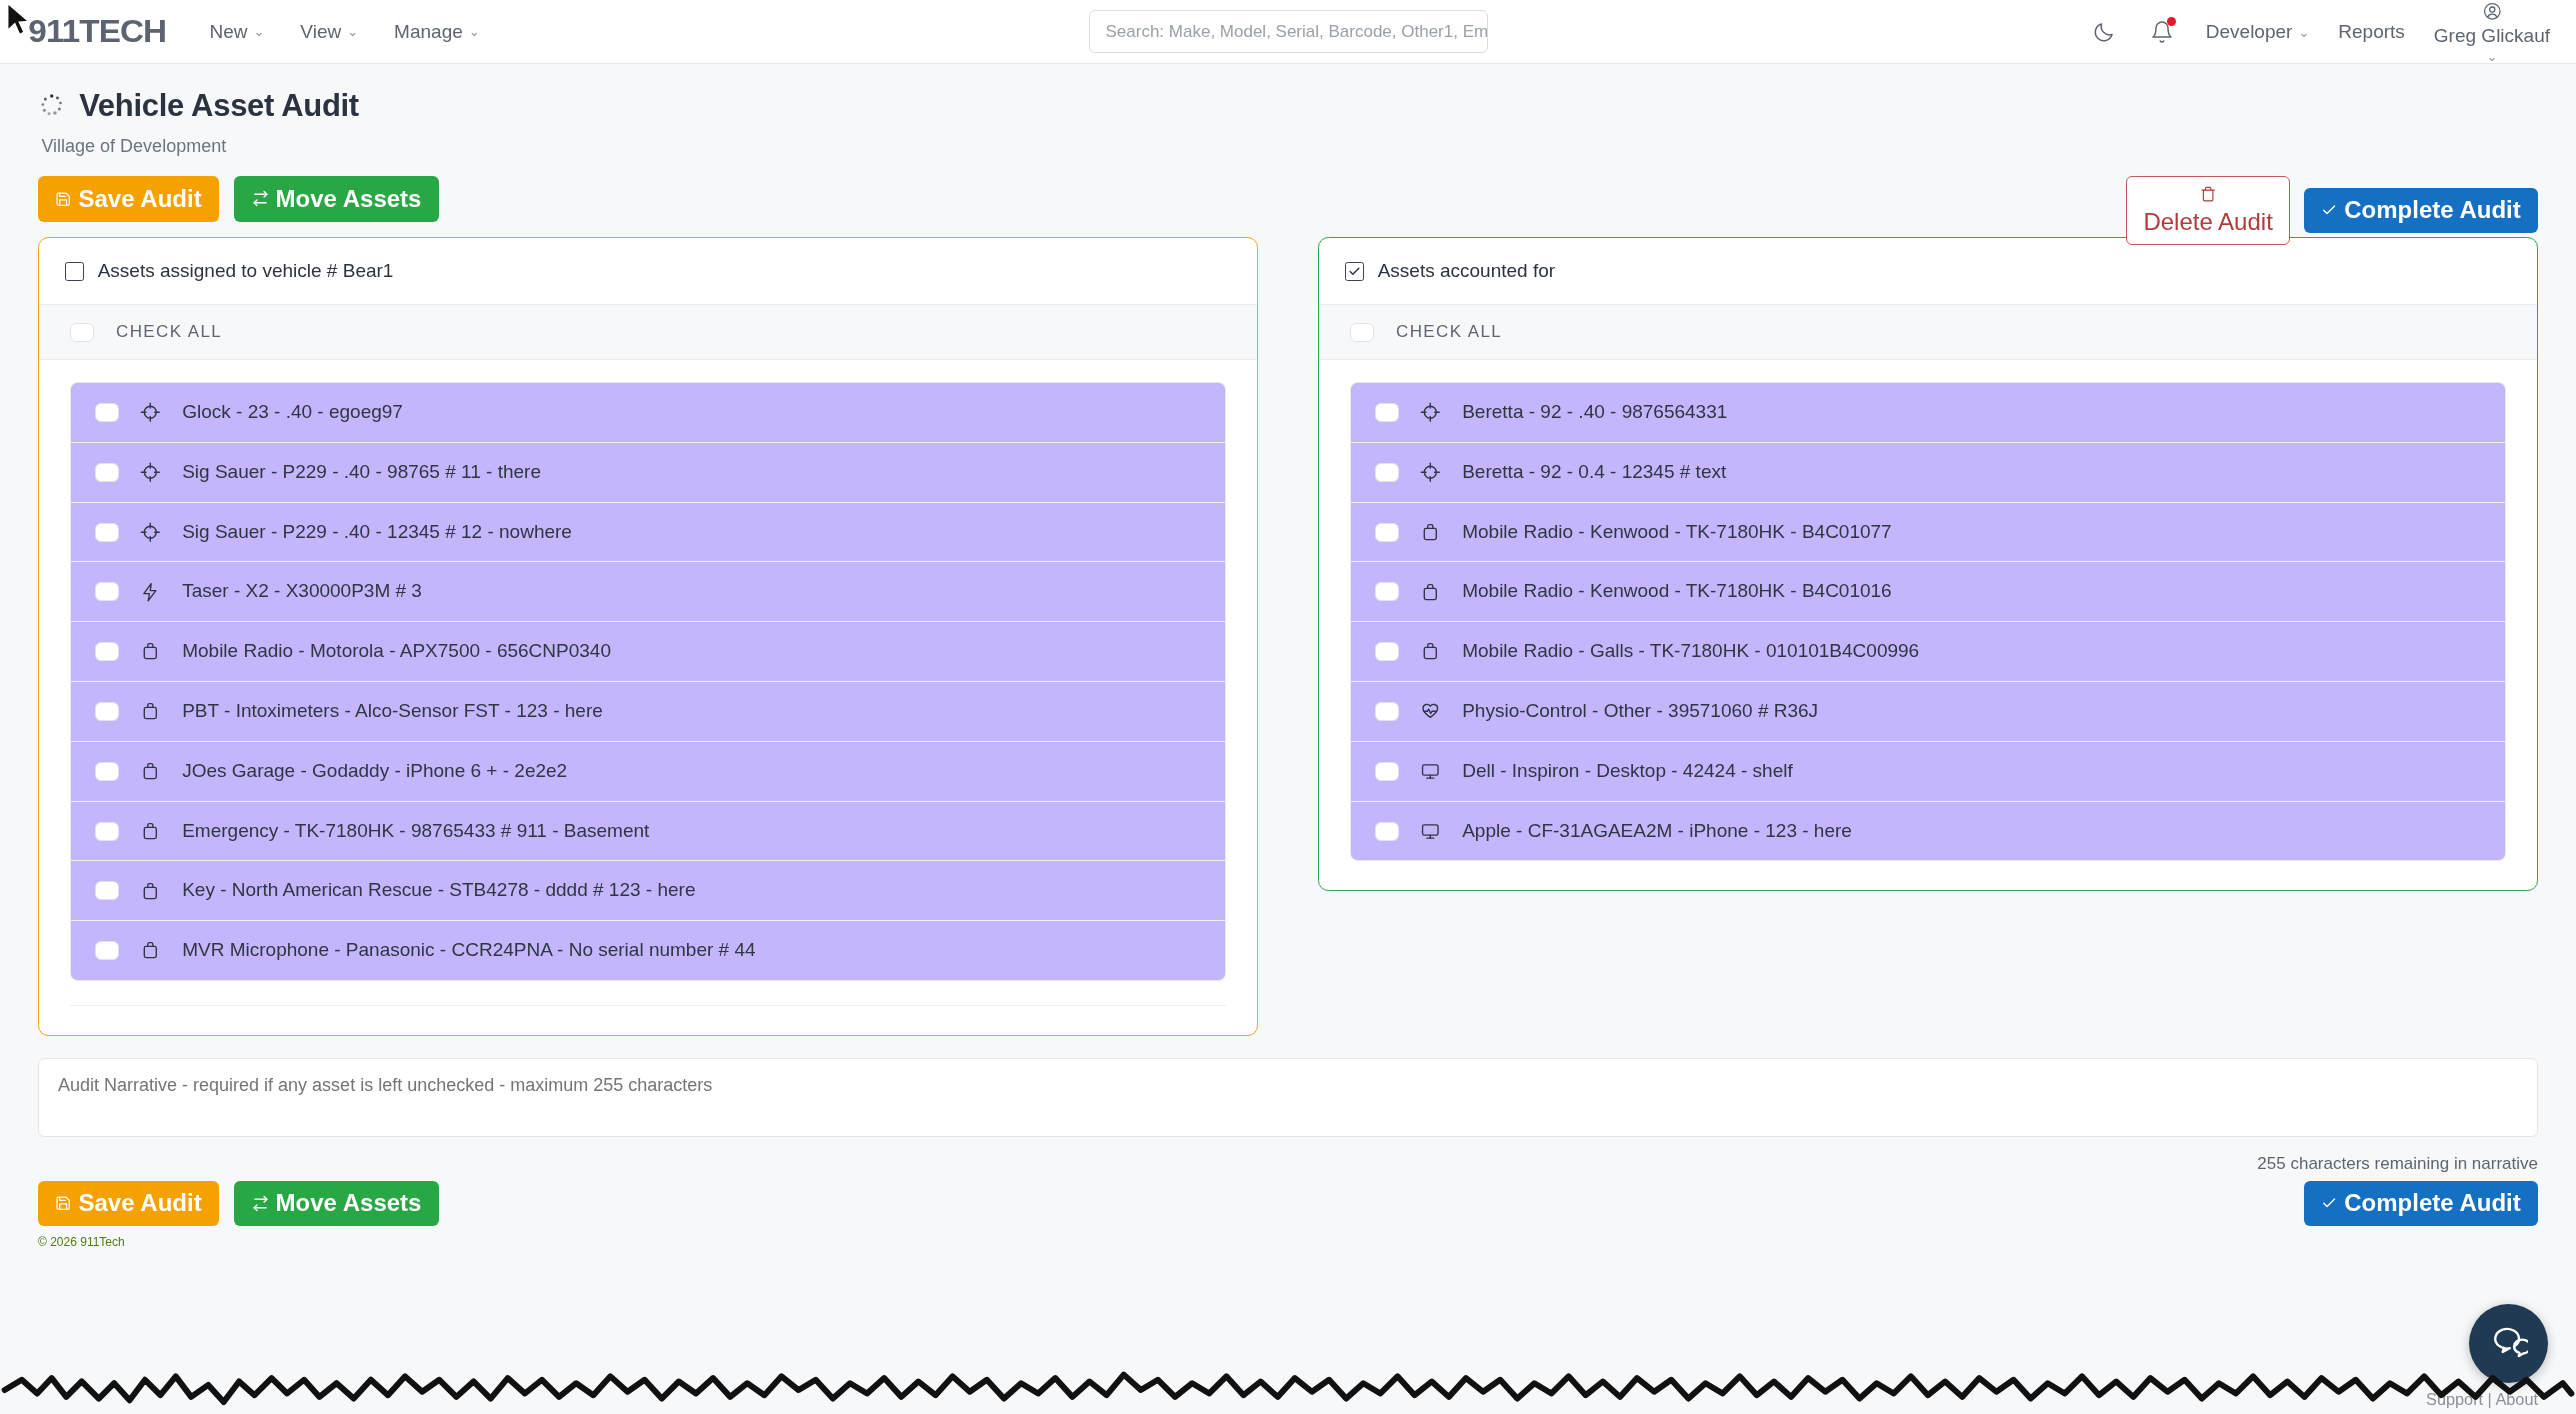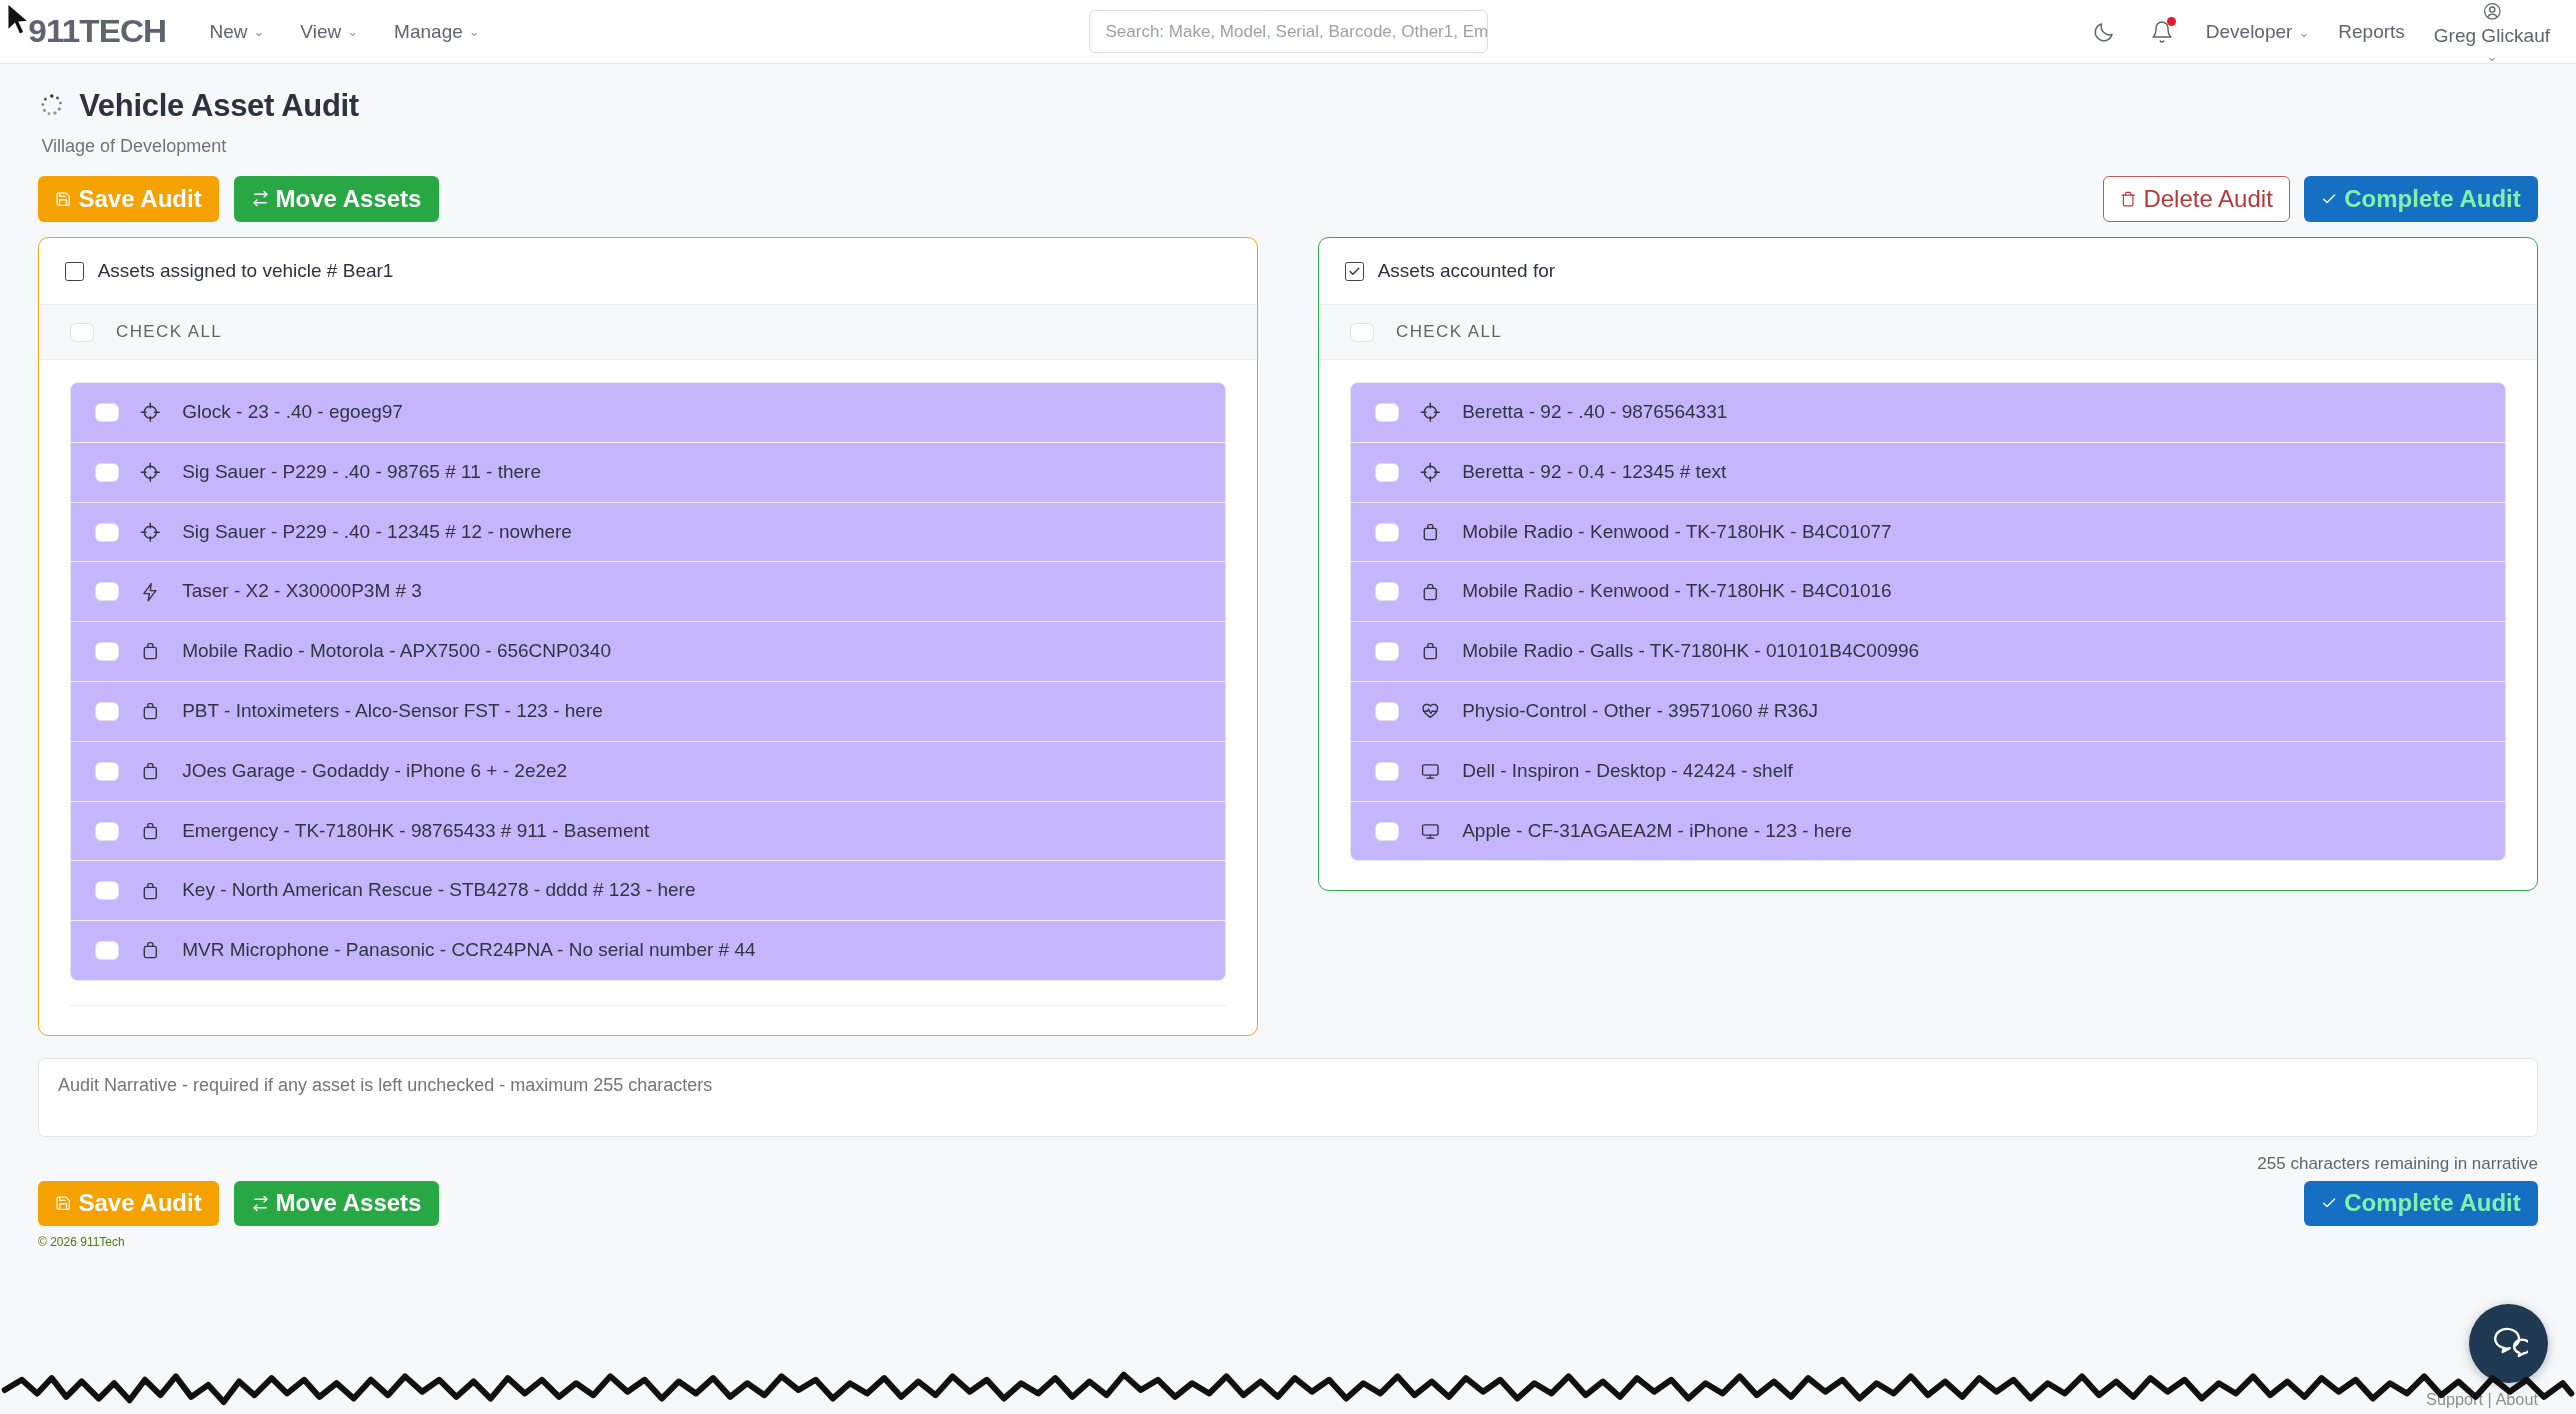--- a/index.html
+++ b/index.html
@@ -53,22 +53,22 @@
 
   
   .btnbar { display: flex; align-items: center; padding: 19px 38px 0 38px; position: relative; }
   .btn {
     display: inline-flex; align-items: center; gap: 6.9px; border-radius: 6px;
     font-size: 24px; font-weight: 600; padding: 8.6px 16.3px; cursor: pointer;
     border: 0.9px solid transparent; white-space: nowrap; line-height: 1.1;
   }
   .btn-save { background: #f5a100; color: #fff; margin-right: 15.5px; }
   .btn-move { background: #28a745; color: #fff; }
-  .btn-delete { background: #fff; color: #b33a3a; border: 0.9px solid #c05a5a; margin-right: 13.7px; font-weight: 500; }
-  .btn-complete { background: #1570c4; color: #86efac; }
+  .btn-delete { background: #fff; color: #b33a3a; border: 0.9px solid #c05a5a; margin-right: 13.7px; font-weight: 500; flex-direction: column; }
+  .btn-complete { background: #1570c4; color: #ffffff; }
   .btnbar-right { position: absolute; right: 38px; top: 19px; display: flex; align-items: center; }
 
   
   .panels { display: flex; gap: 18px; padding: 15.5px 38px 0 38px; align-items: flex-start; }
   .panel { flex: 1; background: #fff; border-radius: 10.3px; min-width: 0; }
   .panel-left { border: 1.7px solid #e5a817; }
   .panel-right { border: 1.7px solid #2da84f; margin-left: 42px; }
   .panel-head {
     display: flex; align-items: center; gap: 13.7px;
     padding: 22px 26px; border-bottom: 0.9px solid #ebedf0;

